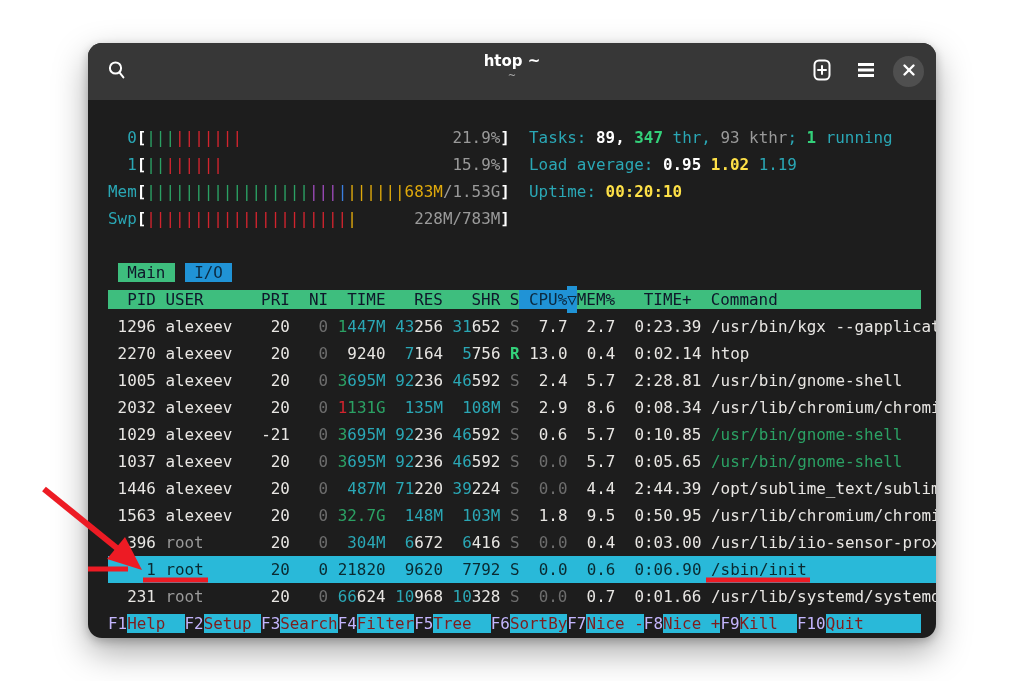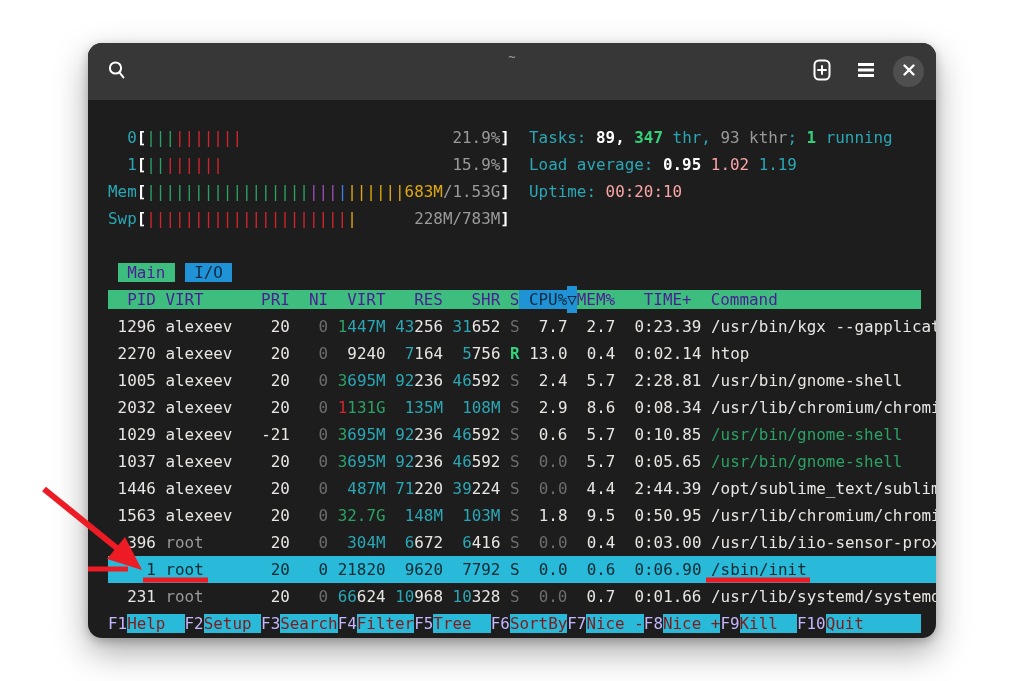--- a/index.html
+++ b/index.html
@@ -15,27 +15,27 @@
   .tb-sub{font-size:10px;color:#a9a9a9;line-height:12px;}
   .tb-btn{width:34px;height:34px;border-radius:17px;display:flex;align-items:center;
           justify-content:center;flex:0 0 auto;}
   .tb-left{margin-left:12px;}
   .tb-right{margin-left:auto;margin-right:12px;display:flex;gap:10px;align-items:center;}
   .tb-close{background:#4f4f4f;width:31px;height:31px;border-radius:16px;}
   
   .terminal{padding:24px 0 0 20px;font-size:15.9px;line-height:27px;color:#e8e6e3;}
   .line{height:27px;white-space:pre;}
   .w{color:#e8e6e3}.wb{color:#ffffff;font-weight:bold}
-  .c{color:#2aa7b5}.cb{color:#fca5a5;font-weight:normal}
+  .c{color:#2aa7b5}.cb{color:#fde047;font-weight:bold}
   .g{color:#2ba164}.gb{color:#33d17a;font-weight:bold}
   .gy{color:#9a9a9a}.dg{color:#6d6d6d}
   .r{color:#d2242e}.y{color:#dfa90c}.mp{color:#9b4ab8}.mb{color:#3a7fe0}
   .st{color:#0a2a31}
   .sel{background:#29b9d9;}
-  .tA,.hc{background:#3ebe7e;color:#4c1d95;}
+  .tA,.hc{background:#3ebe7e;color:#0f172a;}
   .tB,.hs{background:#2093d6;color:#0b2940;}
   .ar{display:inline-block;width:1ch;text-align:center;}
   .fk{color:#c4b5fd}
   .fl{background:#29b9d9;color:#7f1d1d}
   .annot{position:absolute;left:0;top:0;pointer-events:none;}
 </style>
 </head>
 <body>
 
 <div class="page">
@@ -44,20 +44,21 @@
     <div class="titlebar">
       <div class="tb-btn tb-left">
         <span>
           <svg width="20" height="20" viewBox="0 0 20 20">
             <circle cx="8.5" cy="8" r="5.6" fill="none" stroke="#ffffff" stroke-width="2"></circle>
             <line x1="12.6" y1="12.6" x2="16.4" y2="17.4" stroke="#ffffff" stroke-width="2" stroke-linecap="round"></line>
           </svg>
         </span>
       </div>
       <div class="tb-center">
+        <div class="tb-title">htop ~</div>
         <div class="tb-sub">~</div>
       </div>
       <div class="tb-right">
         <div class="tb-btn">
           <span>
             <svg width="22" height="24" viewBox="0 0 22 24">
               <rect x="3.5" y="2.5" width="15" height="19" rx="4.5" fill="none" stroke="#ffffff" stroke-width="2"></rect>
               <line x1="11" y1="8" x2="11" y2="16" stroke="#ffffff" stroke-width="2" stroke-linecap="round"></line>
               <line x1="7" y1="12" x2="15" y2="12" stroke="#ffffff" stroke-width="2" stroke-linecap="round"></line>
             </svg>
@@ -83,21 +84,21 @@
       </div>
     </div>
 
     <div class="terminal">
         <div class="line"><span class="w">  </span><span class="c">0</span><span class="wb">[</span><span class="g">|||</span><span class="r">|||||||</span><span class="w">                      </span><span class="gy">21.9%</span><span class="wb">]</span><span class="w">  </span><span class="c">Tasks: </span><span class="wb">89, </span><span class="gb">347</span><span class="c"> thr, </span><span class="gy">93 kthr</span><span class="c">; </span><span class="gb">1</span><span class="c"> running</span></div>
         <div class="line"><span class="w">  </span><span class="c">1</span><span class="wb">[</span><span class="g">||</span><span class="r">||||||</span><span class="w">                        </span><span class="gy">15.9%</span><span class="wb">]</span><span class="w">  </span><span class="c">Load average: </span><span class="wb">0.95 </span><span class="cb">1.02 </span><span class="c">1.19</span></div>
         <div class="line"><span class="c">Mem</span><span class="wb">[</span><span class="g">|||||||||||||||||</span><span class="mp">|||</span><span class="mb">|</span><span class="y">||||||</span><span class="y">683M</span><span class="gy">/1.53G</span><span class="wb">]</span><span class="w">  </span><span class="c">Uptime: </span><span class="cb">00:20:10</span></div>
         <div class="line"><span class="c">Swp</span><span class="wb">[</span><span class="r">|||||||||||||||||||||</span><span class="y">|</span><span class="w">      </span><span class="gy">228M/783M</span><span class="wb">]</span></div>
         <div class="line"> </div>
         <div class="line"><span class="w"> </span><span class="tA"> Main </span><span class="w"> </span><span class="tB"> I/O </span></div>
-        <div class="line"><span class="hc">  PID VIRT      PRI  NI  VIRT   RES   SHR S</span><span class="hs"> CPU%</span><span class="hs ar">▽</span><span class="hc">MEM%   TIME+  Command</span><span class="hc">               </span></div>
+        <div class="line"><span class="hc">  PID USER      PRI  NI  TIME   RES   SHR S</span><span class="hs"> CPU%</span><span class="hs ar">▽</span><span class="hc">MEM%   TIME+  Command</span><span class="hc">               </span></div>
         <div class="line"><span class="w"> </span><span class="w">1296</span><span class="w"> </span><span class="w">alexeev</span><span class="w">  </span><span class="w"> </span><span class="w"> </span><span class="w">20</span><span class="w"> </span><span class="w">  </span><span class="dg">0</span><span class="w"> </span><span class="g">1</span><span class="c">447M</span><span class="w"> </span><span class="c">43</span><span class="w">256</span><span class="w"> </span><span class="c">31</span><span class="w">652</span><span class="w"> </span><span class="dg">S</span><span class="w"> </span><span class="w"> </span><span class="w">7.7</span><span class="w"> </span><span class="w"> </span><span class="w">2.7</span><span class="w"> </span><span class="w"> </span><span class="w">0:23.39</span><span class="w"> </span><span class="w">/usr/bin/kgx --gapplicat</span></div>
         <div class="line"><span class="w"> </span><span class="w">2270</span><span class="w"> </span><span class="w">alexeev</span><span class="w">  </span><span class="w"> </span><span class="w"> </span><span class="w">20</span><span class="w"> </span><span class="w">  </span><span class="dg">0</span><span class="w"> </span><span class="w"> </span><span class="w">9240</span><span class="w"> </span><span class="w"> </span><span class="c">7</span><span class="w">164</span><span class="w"> </span><span class="w"> </span><span class="c">5</span><span class="w">756</span><span class="w"> </span><span class="gb">R</span><span class="w"> </span><span class="w">13.0</span><span class="w"> </span><span class="w"> </span><span class="w">0.4</span><span class="w"> </span><span class="w"> </span><span class="w">0:02.14</span><span class="w"> </span><span class="w">htop</span><span class="w">                  </span></div>
         <div class="line"><span class="w"> </span><span class="w">1005</span><span class="w"> </span><span class="w">alexeev</span><span class="w">  </span><span class="w"> </span><span class="w"> </span><span class="w">20</span><span class="w"> </span><span class="w">  </span><span class="dg">0</span><span class="w"> </span><span class="g">3</span><span class="c">695M</span><span class="w"> </span><span class="c">92</span><span class="w">236</span><span class="w"> </span><span class="c">46</span><span class="w">592</span><span class="w"> </span><span class="dg">S</span><span class="w"> </span><span class="w"> </span><span class="w">2.4</span><span class="w"> </span><span class="w"> </span><span class="w">5.7</span><span class="w"> </span><span class="w"> </span><span class="w">2:28.81</span><span class="w"> </span><span class="w">/usr/bin/gnome-shell</span><span class="w">  </span></div>
         <div class="line"><span class="w"> </span><span class="w">2032</span><span class="w"> </span><span class="w">alexeev</span><span class="w">  </span><span class="w"> </span><span class="w"> </span><span class="w">20</span><span class="w"> </span><span class="w">  </span><span class="dg">0</span><span class="w"> </span><span class="r">1</span><span class="g">131G</span><span class="w"> </span><span class="w"> </span><span class="c">135M</span><span class="w"> </span><span class="w"> </span><span class="c">108M</span><span class="w"> </span><span class="dg">S</span><span class="w"> </span><span class="w"> </span><span class="w">2.9</span><span class="w"> </span><span class="w"> </span><span class="w">8.6</span><span class="w"> </span><span class="w"> </span><span class="w">0:08.34</span><span class="w"> </span><span class="w">/usr/lib/chromium/chromi</span></div>
         <div class="line"><span class="w"> </span><span class="w">1029</span><span class="w"> </span><span class="w">alexeev</span><span class="w">  </span><span class="w"> </span><span class="w">-21</span><span class="w"> </span><span class="w">  </span><span class="dg">0</span><span class="w"> </span><span class="g">3</span><span class="c">695M</span><span class="w"> </span><span class="c">92</span><span class="w">236</span><span class="w"> </span><span class="c">46</span><span class="w">592</span><span class="w"> </span><span class="dg">S</span><span class="w"> </span><span class="w"> </span><span class="w">0.6</span><span class="w"> </span><span class="w"> </span><span class="w">5.7</span><span class="w"> </span><span class="w"> </span><span class="w">0:10.85</span><span class="w"> </span><span class="g">/usr/bin/gnome-shell</span><span class="w">  </span></div>
         <div class="line"><span class="w"> </span><span class="w">1037</span><span class="w"> </span><span class="w">alexeev</span><span class="w">  </span><span class="w"> </span><span class="w"> </span><span class="w">20</span><span class="w"> </span><span class="w">  </span><span class="dg">0</span><span class="w"> </span><span class="g">3</span><span class="c">695M</span><span class="w"> </span><span class="c">92</span><span class="w">236</span><span class="w"> </span><span class="c">46</span><span class="w">592</span><span class="w"> </span><span class="dg">S</span><span class="w"> </span><span class="w"> </span><span class="dg">0.0</span><span class="w"> </span><span class="w"> </span><span class="w">5.7</span><span class="w"> </span><span class="w"> </span><span class="w">0:05.65</span><span class="w"> </span><span class="g">/usr/bin/gnome-shell</span><span class="w">  </span></div>
         <div class="line"><span class="w"> </span><span class="w">1446</span><span class="w"> </span><span class="w">alexeev</span><span class="w">  </span><span class="w"> </span><span class="w"> </span><span class="w">20</span><span class="w"> </span><span class="w">  </span><span class="dg">0</span><span class="w"> </span><span class="w"> </span><span class="c">487M</span><span class="w"> </span><span class="c">71</span><span class="w">220</span><span class="w"> </span><span class="c">39</span><span class="w">224</span><span class="w"> </span><span class="dg">S</span><span class="w"> </span><span class="w"> </span><span class="dg">0.0</span><span class="w"> </span><span class="w"> </span><span class="w">4.4</span><span class="w"> </span><span class="w"> </span><span class="w">2:44.39</span><span class="w"> </span><span class="w">/opt/sublime_text/sublim</span></div>
         <div class="line"><span class="w"> </span><span class="w">1563</span><span class="w"> </span><span class="w">alexeev</span><span class="w">  </span><span class="w"> </span><span class="w"> </span><span class="w">20</span><span class="w"> </span><span class="w">  </span><span class="dg">0</span><span class="w"> </span><span class="g">32.7G</span><span class="w"> </span><span class="w"> </span><span class="c">148M</span><span class="w"> </span><span class="w"> </span><span class="c">103M</span><span class="w"> </span><span class="dg">S</span><span class="w"> </span><span class="w"> </span><span class="w">1.8</span><span class="w"> </span><span class="w"> </span><span class="w">9.5</span><span class="w"> </span><span class="w"> </span><span class="w">0:50.95</span><span class="w"> </span><span class="w">/usr/lib/chromium/chromi</span></div>
         <div class="line"><span class="w">  </span><span class="w">396</span><span class="w"> </span><span class="gy">root</span><span class="w">     </span><span class="w"> </span><span class="w"> </span><span class="w">20</span><span class="w"> </span><span class="w">  </span><span class="dg">0</span><span class="w"> </span><span class="w"> </span><span class="c">304M</span><span class="w"> </span><span class="w"> </span><span class="c">6</span><span class="w">672</span><span class="w"> </span><span class="w"> </span><span class="c">6</span><span class="w">416</span><span class="w"> </span><span class="dg">S</span><span class="w"> </span><span class="w"> </span><span class="dg">0.0</span><span class="w"> </span><span class="w"> </span><span class="w">0.4</span><span class="w"> </span><span class="w"> </span><span class="w">0:03.00</span><span class="w"> </span><span class="w">/usr/lib/iio-sensor-prox</span></div>
         <div class="line sel"><span class="st">    </span><span class="st">1</span><span class="st"> </span><span class="st">root</span><span class="st">     </span><span class="st"> </span><span class="st"> </span><span class="st">20</span><span class="st"> </span><span class="st">  </span><span class="st">0</span><span class="st"> </span><span class="st">21820</span><span class="st"> </span><span class="st"> </span><span class="st">9620</span><span class="st"> </span><span class="st"> </span><span class="st">7792</span><span class="st"> </span><span class="st">S</span><span class="st"> </span><span class="st"> </span><span class="st">0.0</span><span class="st"> </span><span class="st"> </span><span class="st">0.6</span><span class="st"> </span><span class="st"> </span><span class="st">0:06.90</span><span class="st"> </span><span class="st">/sbin/init</span><span class="st">            </span></div>

